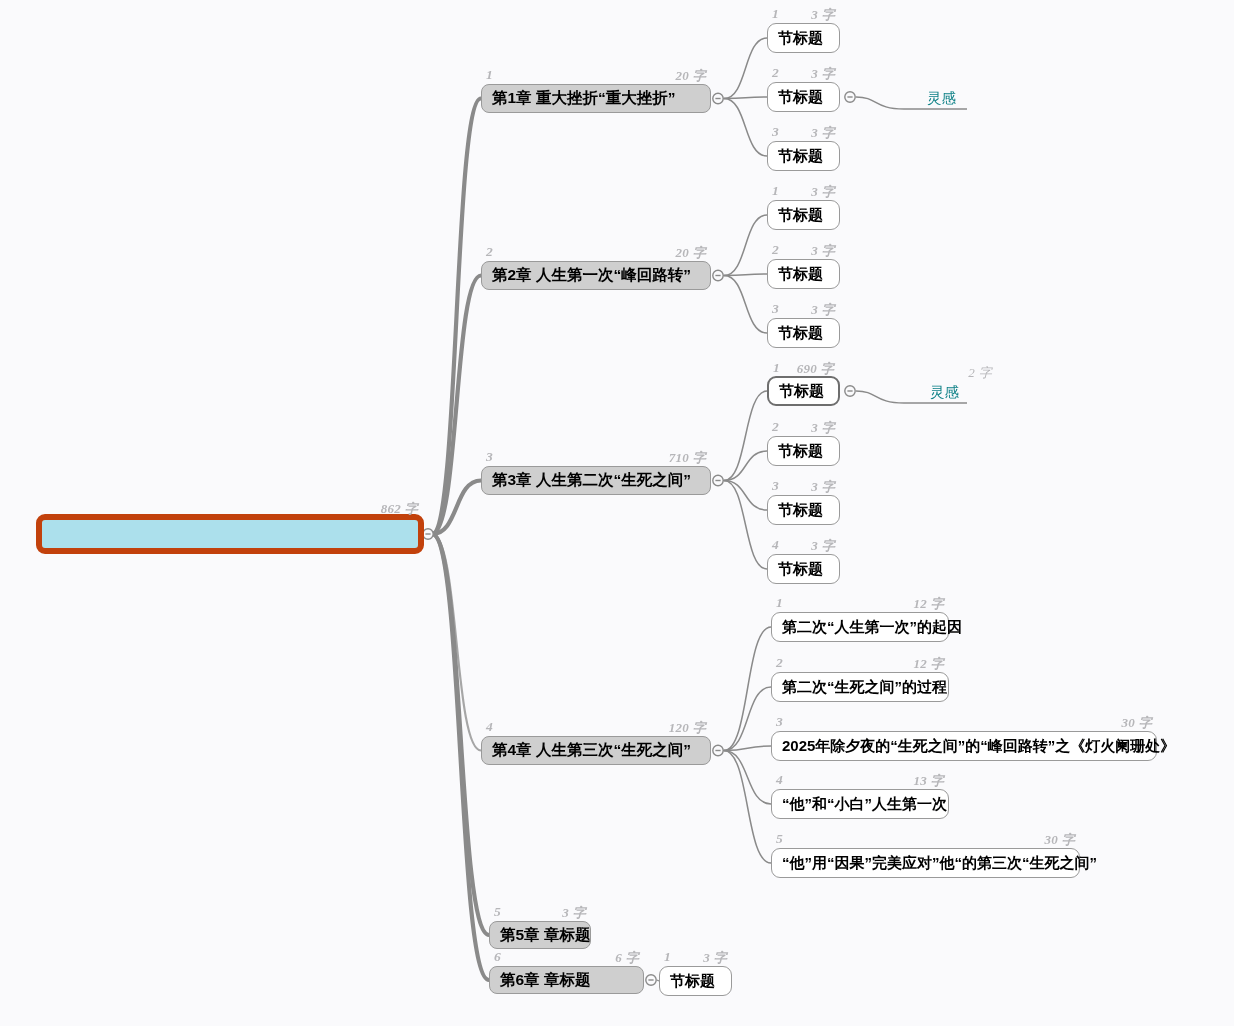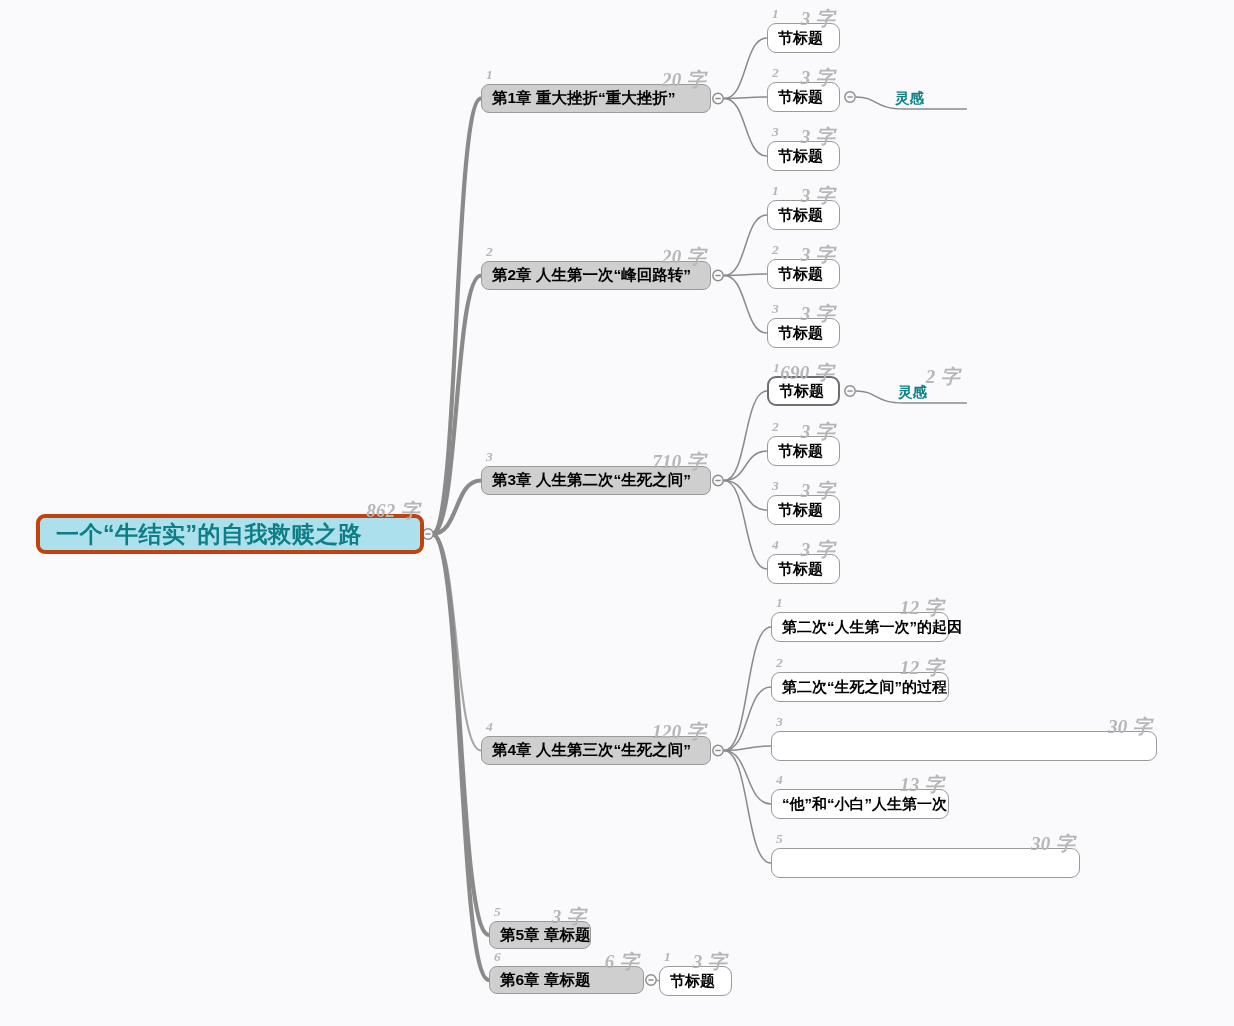--- a/index.html
+++ b/index.html
@@ -29,33 +29,33 @@
   .node {
     position: absolute;
     box-sizing: border-box;
     display: flex;
     align-items: center;
     white-space: nowrap;
   }
   .meta {
     position: absolute;
     top: -18px;
-    font-size: 19px;
+    font-size: 13px;
     font-style: italic;
     color: #b6b6b9;
     font-family: "Liberation Serif", serif;
     letter-spacing: .3px;
   }
   .meta.idx { left: 4px; font-size: 13.5px; }
   .meta.wc  { right: 4px; }
 
   
   .root {
     background: #ace0ec;
-    border: 4px solid #c2410c;
+    border: 6px solid #c2410c;
     border-radius: 9px;
     color: #0d7e86;
     font-weight: bold;
     font-size: 23px;
     padding: 0 16px;
     height: 40px;
     letter-spacing: .5px;
   }
   .root .meta.wc { right: 0px; top: -20px; }
 
@@ -80,26 +80,27 @@
     font-weight: bold;
     font-size: 15px;
     padding: 0 10px;
     height: 30px;
   }
   .section.strong { border-color: #6e6e6e; border-width: 2px; }
 
   
   .idea {
     color: #0d8086;
-    font-weight: bold;
+    font-weight: normal;
     font-size: 14.5px;
     height: 22px;
     background: transparent;
     border: none;
     padding: 0 2px;
+    margin-left: 32px;
   }
   .idea .meta.wc { right: -4px; top: -17px; }
 </style>
 </head>
 <body>
 
 <div id="canvas">
   <svg id="wires" viewBox="0 0 1234 1026" xmlns="http://www.w3.org/2000/svg">
       <path d="M 432 534 C 458.95 534, 454.05 98.5, 481 98.5" fill="none" stroke="#8a8a8a" stroke-width="4.2" stroke-linecap="round" opacity="1"></path>
       <g>
@@ -154,21 +155,20 @@
       </g>
       <path d="M 856 391 C 878 391, 874 403, 904 403 L 967 403" fill="none" stroke="#8a8a8a" stroke-width="1.5"></path>
       <g>
         <circle cx="428" cy="534" r="5.2" fill="#fafafc" stroke="#8a8a8a" stroke-width="1.4"></circle>
         <line x1="425.4" y1="534" x2="430.6" y2="534" stroke="#8a8a8a" stroke-width="1.4"></line>
       </g>
     </svg>
   <div id="nodes">
       <div class="node root" style="left: 36px; top: 514px; width: 388px; height: 40px;">
         <span class="meta wc">862 字</span>
-        <span>一个“牛结实”的自我救赎之路</span>
       </div>
       <div class="node chapter" style="left: 481px; top: 84px; width: 230px; height: 29px;">
         <span class="meta idx">1</span>
         <span class="meta wc">20 字</span>
         <span>第1章 重大挫折“重大挫折”</span>
       </div>
       <div class="node section" style="left: 767px; top: 23px; width: 73px; height: 30px;">
         <span class="meta idx">1</span>
         <span class="meta wc">3 字</span>
         <span>节标题</span>
@@ -239,29 +239,31 @@
         <span>第二次“人生第一次”的起因</span>
       </div>
       <div class="node section" style="left: 771px; top: 672px; width: 178px; height: 30px;">
         <span class="meta idx">2</span>
         <span class="meta wc">12 字</span>
         <span>第二次“生死之间”的过程</span>
       </div>
       <div class="node section" style="left: 771px; top: 731px; width: 386px; height: 30px;">
         <span class="meta idx">3</span>
         <span class="meta wc">30 字</span>
+        <span>2025年除夕夜的“生死之间”的“峰回路转”之《灯火阑珊处》</span>
       </div>
       <div class="node section" style="left: 771px; top: 789px; width: 178px; height: 30px;">
         <span class="meta idx">4</span>
         <span class="meta wc">13 字</span>
         <span>“他”和“小白”人生第一次</span>
       </div>
       <div class="node section" style="left: 771px; top: 848px; width: 309px; height: 30px;">
         <span class="meta idx">5</span>
         <span class="meta wc">30 字</span>
+        <span>“他”用“因果”完美应对”他“的第三次“生死之间”</span>
       </div>
       <div class="node chapter" style="left: 489px; top: 921px; width: 102px; height: 28px;">
         <span class="meta idx">5</span>
         <span class="meta wc">3 字</span>
         <span>第5章 章标题</span>
       </div>
       <div class="node chapter" style="left: 489px; top: 966px; width: 155px; height: 28px;">
         <span class="meta idx">6</span>
         <span class="meta wc">6 字</span>
         <span>第6章 章标题</span>

